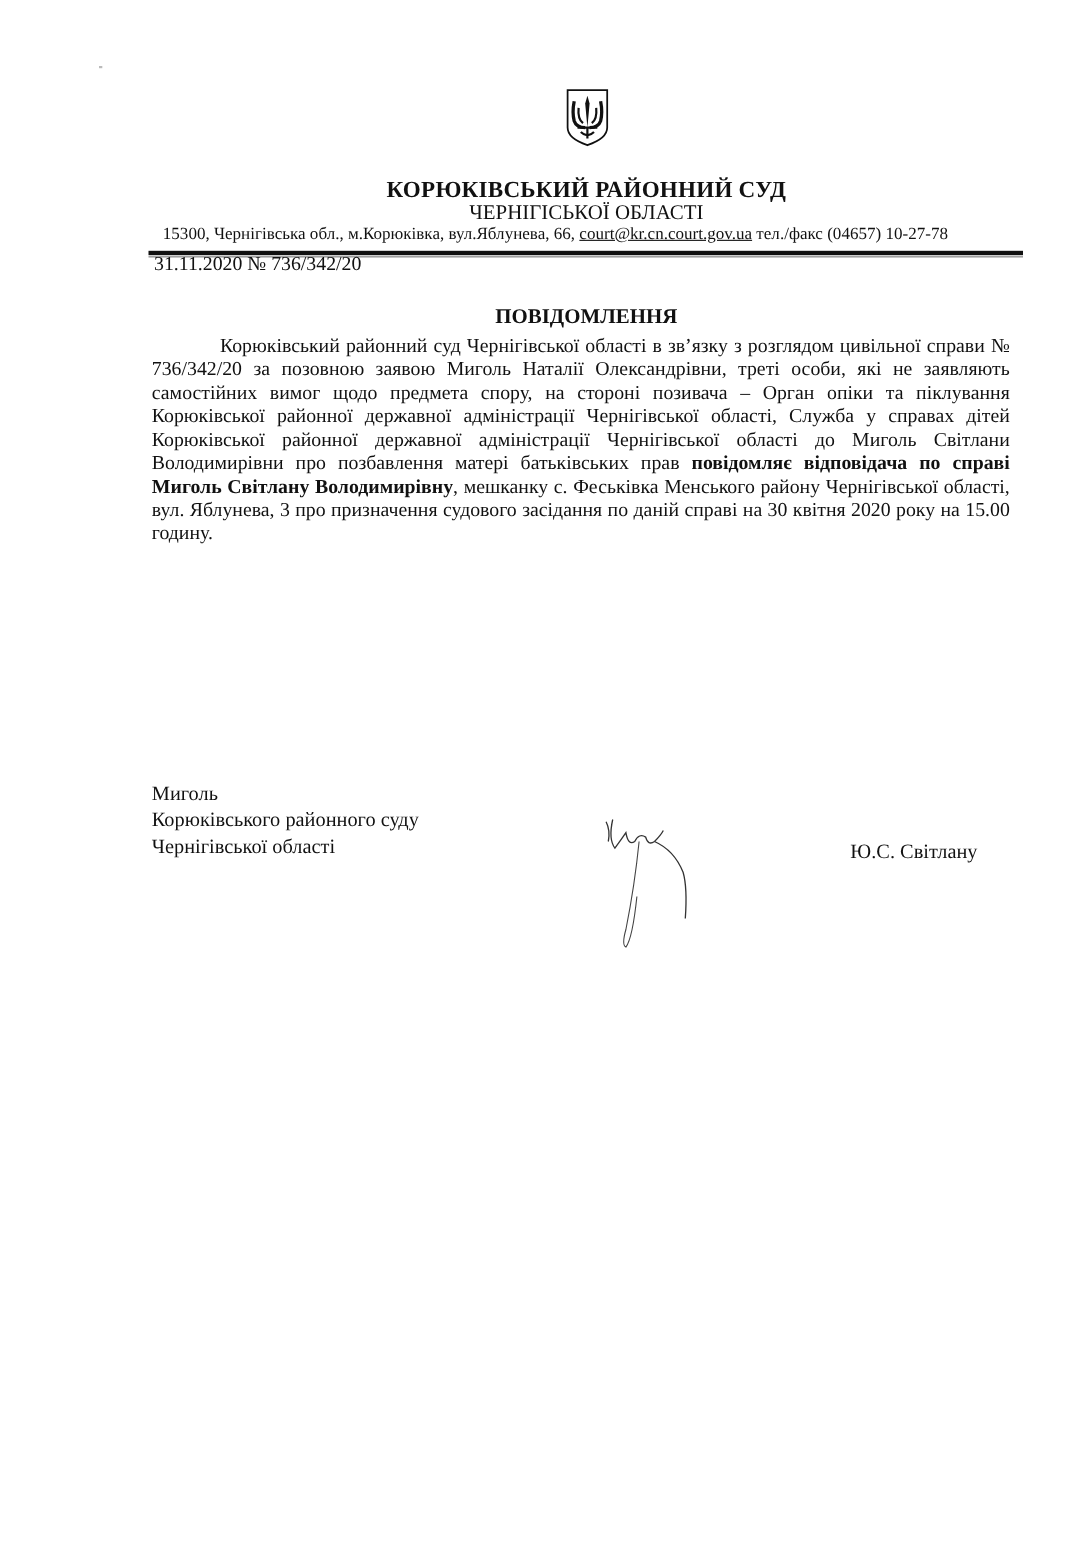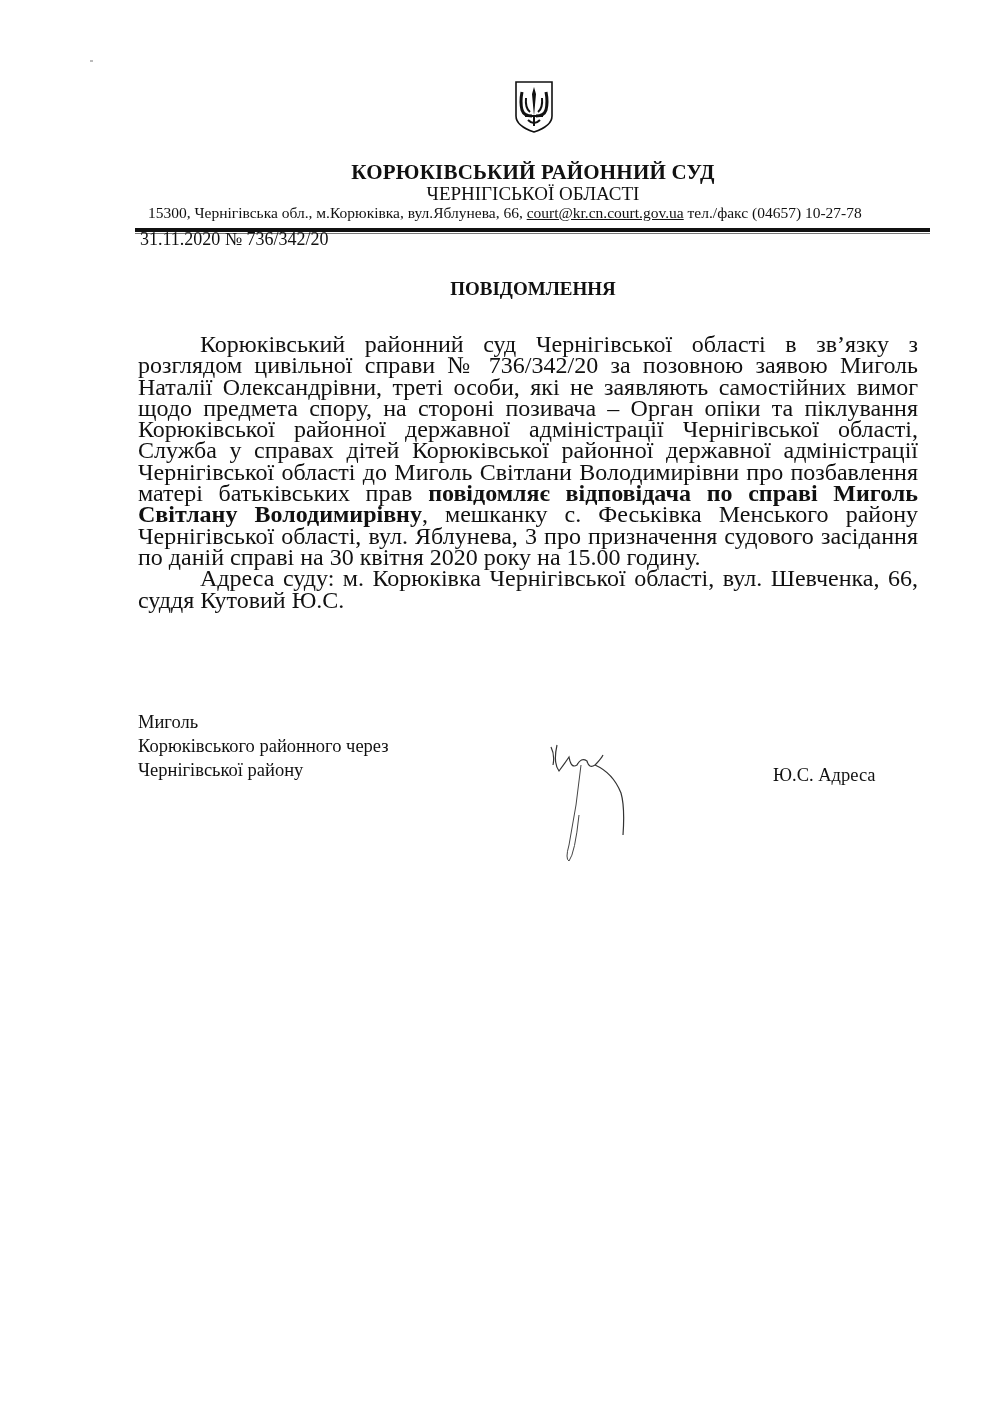--- a/index.html
+++ b/index.html
@@ -11,22 +11,22 @@
                   font-size: 21px; font-weight: bold; letter-spacing: 0.2px; }
     .court-region { position: absolute; left: 0; width: 1066px; top: 183px; text-align: center;
                     font-size: 19px; }
     .address { position: absolute; left: 148px; top: 204px; font-size: 15.5px; white-space: nowrap; }
     .address .email { text-decoration: underline; }
     .rule-thick { position: absolute; left: 135px; top: 228px; width: 795px; height: 4px; background: #111; }
     .rule-thin { position: absolute; left: 135px; top: 233px; width: 795px; height: 1px; background: #777; }
     .ref { position: absolute; left: 140px; top: 229px; font-size: 18px; }
     .title { position: absolute; left: 0; width: 1066px; top: 278px; text-align: center;
              font-size: 19px; font-weight: bold; }
-    .body-text { position: absolute; left: 138px; width: 780px; top: 334px;
-                 font-size: 24px; line-height: 21.3px; text-align: justify; }
+    .body-text { position: absolute; left: 138px; width: 780px; top: 304px;
+                 font-size: 18px; line-height: 21.3px; text-align: justify; }
     .body-text p { margin: 0; text-indent: 62px; }
     .body-text .bold { font-weight: bold; }
     .sign-block { position: absolute; left: 138px; top: 710px; font-size: 18.5px; line-height: 24px; }
     .signature { position: absolute; left: 543px; top: 735px; width: 120px; height: 130px; }
     .signer { position: absolute; left: 773px; top: 765px; font-size: 18.5px; }
   </style>
 </head>
 <body>
 
 <div class="dot"></div>
@@ -47,27 +47,26 @@
 </div>
 <div class="rule-thick"></div>
 <div class="rule-thin"></div>
 
 <div class="ref">31.11.2020 № 736/342/20</div>
 
 <div class="title">ПОВІДОМЛЕННЯ</div>
 
 <div class="body-text">
   <p><span>Корюківський районний суд Чернігівської області в зв’язку з розглядом цивільної справи № 736/342/20 за позовною заявою  Миголь Наталії Олександрівни, треті особи, які не заявляють самостійних вимог щодо предмета спору, на стороні позивача – Орган опіки та піклування Корюківської районної державної адміністрації Чернігівської області, Служба у справах дітей Корюківської районної державної адміністрації Чернігівської області до Миголь Світлани Володимирівни про позбавлення  матері батьківських прав </span><span class="bold">повідомляє відповідача по справі Миголь Світлану Володимирівну</span><span>, мешканку с. Феськівка Менського району Чернігівської області, вул. Яблунева, 3 про призначення судового засідання по даній справі на 30 квітня 2020 року на 15.00 годину.</span></p>
-  <p>Адреса суду: м. Корюківка Чернігівської області, вул. Шевченка, 66, суддя Кутовий Ю.С.</p>
 </div>
 
 <div class="sign-block">
   <div>Миголь</div>
-  <div>Корюківського районного через</div>
-  <div>Чернігівської району</div>
+  <div>Корюківського районного суду</div>
+  <div>Чернігівської області</div>
 </div>
 
 <svg class="signature" viewBox="0 0 120 130">
   <path d="M8 12 Q12 20 10 30 M14 10 Q10 28 16 36 Q22 28 26 22 Q28 34 34 30 Q38 22 44 26 Q46 34 52 30 Q58 24 60 20 M52 30 Q70 38 78 58 Q82 72 80 100" fill="none" stroke="#333" stroke-width="1.2"></path>
   <path d="M38 30 Q34 70 26 110 Q22 124 26 126 Q32 118 36 80" fill="none" stroke="#444" stroke-width="1"></path>
 </svg>
 
-<div class="signer">Ю.С. Адреса</div>
+<div class="signer">Ю.С. Світлану</div>
 
 </body></html>

